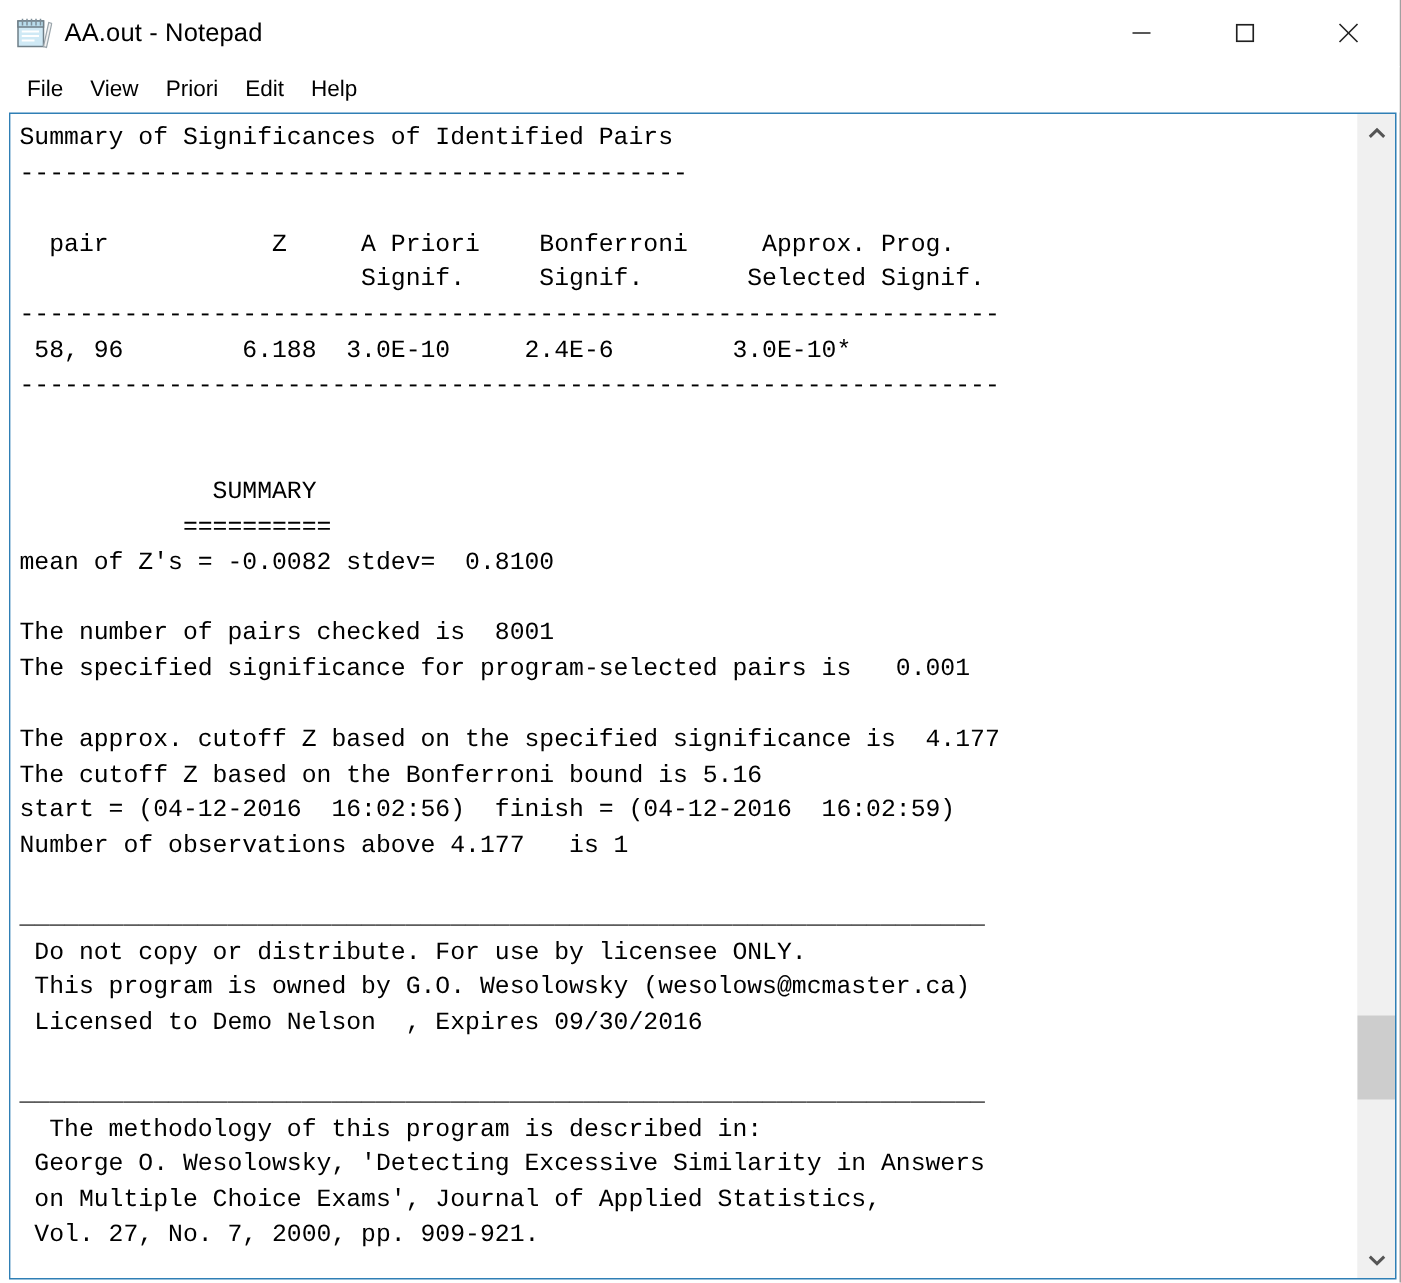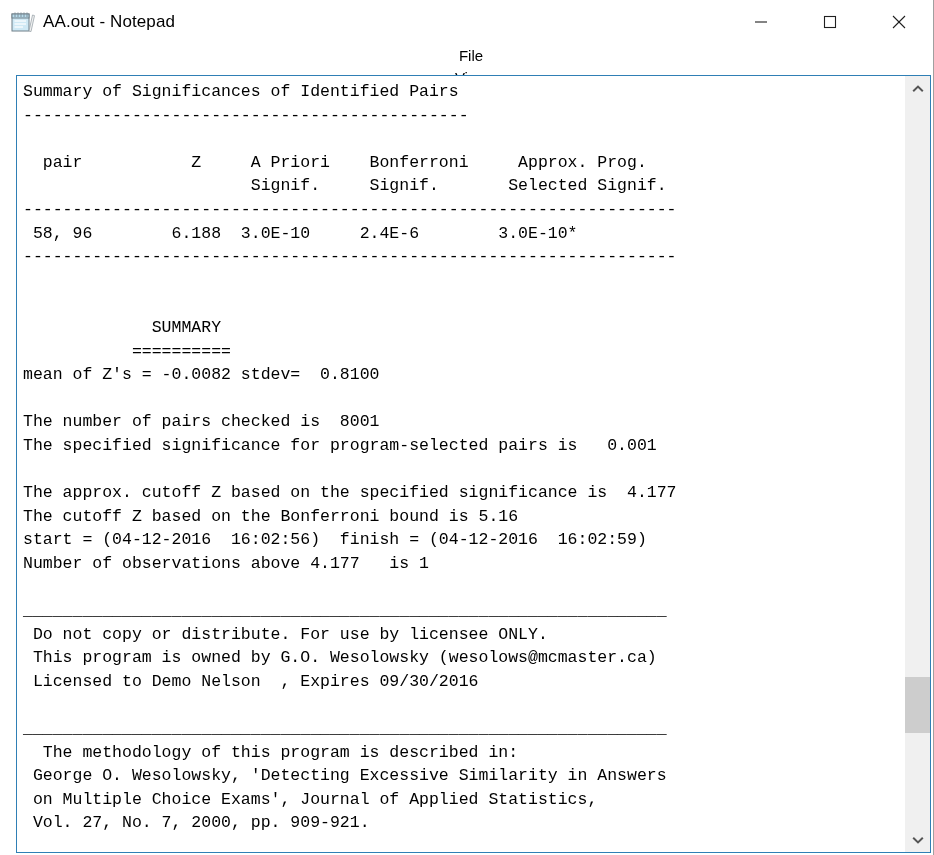--- a/index.html
+++ b/index.html
@@ -78,35 +78,34 @@
   .win-btn svg { display: block; }
 
   
   .menubar {
     height: 30px;
     min-height: 30px;
     display: flex;
     align-items: center;
     padding-left: 9px;
     background: #ffffff;
-    flex-direction: column;
   }
   .menu-item {
     font-size: 15px;
     color: #000000;
     padding: 2px 9px 3px 9px;
     white-space: nowrap;
     cursor: default;
     font-family: "Liberation Sans", sans-serif;
   }
 
   
   .client {
     flex: 1;
-    margin: 0 2px 2px 16px;
+    margin: 0 2px 2px 6px;
     border: 1px solid #2f7fb5;
     display: flex;
     background: #ffffff;
     overflow: hidden;
     position: relative;
   }
   .textarea {
     flex: 1;
     overflow: hidden;
     padding: 4px 0 0 6px;

